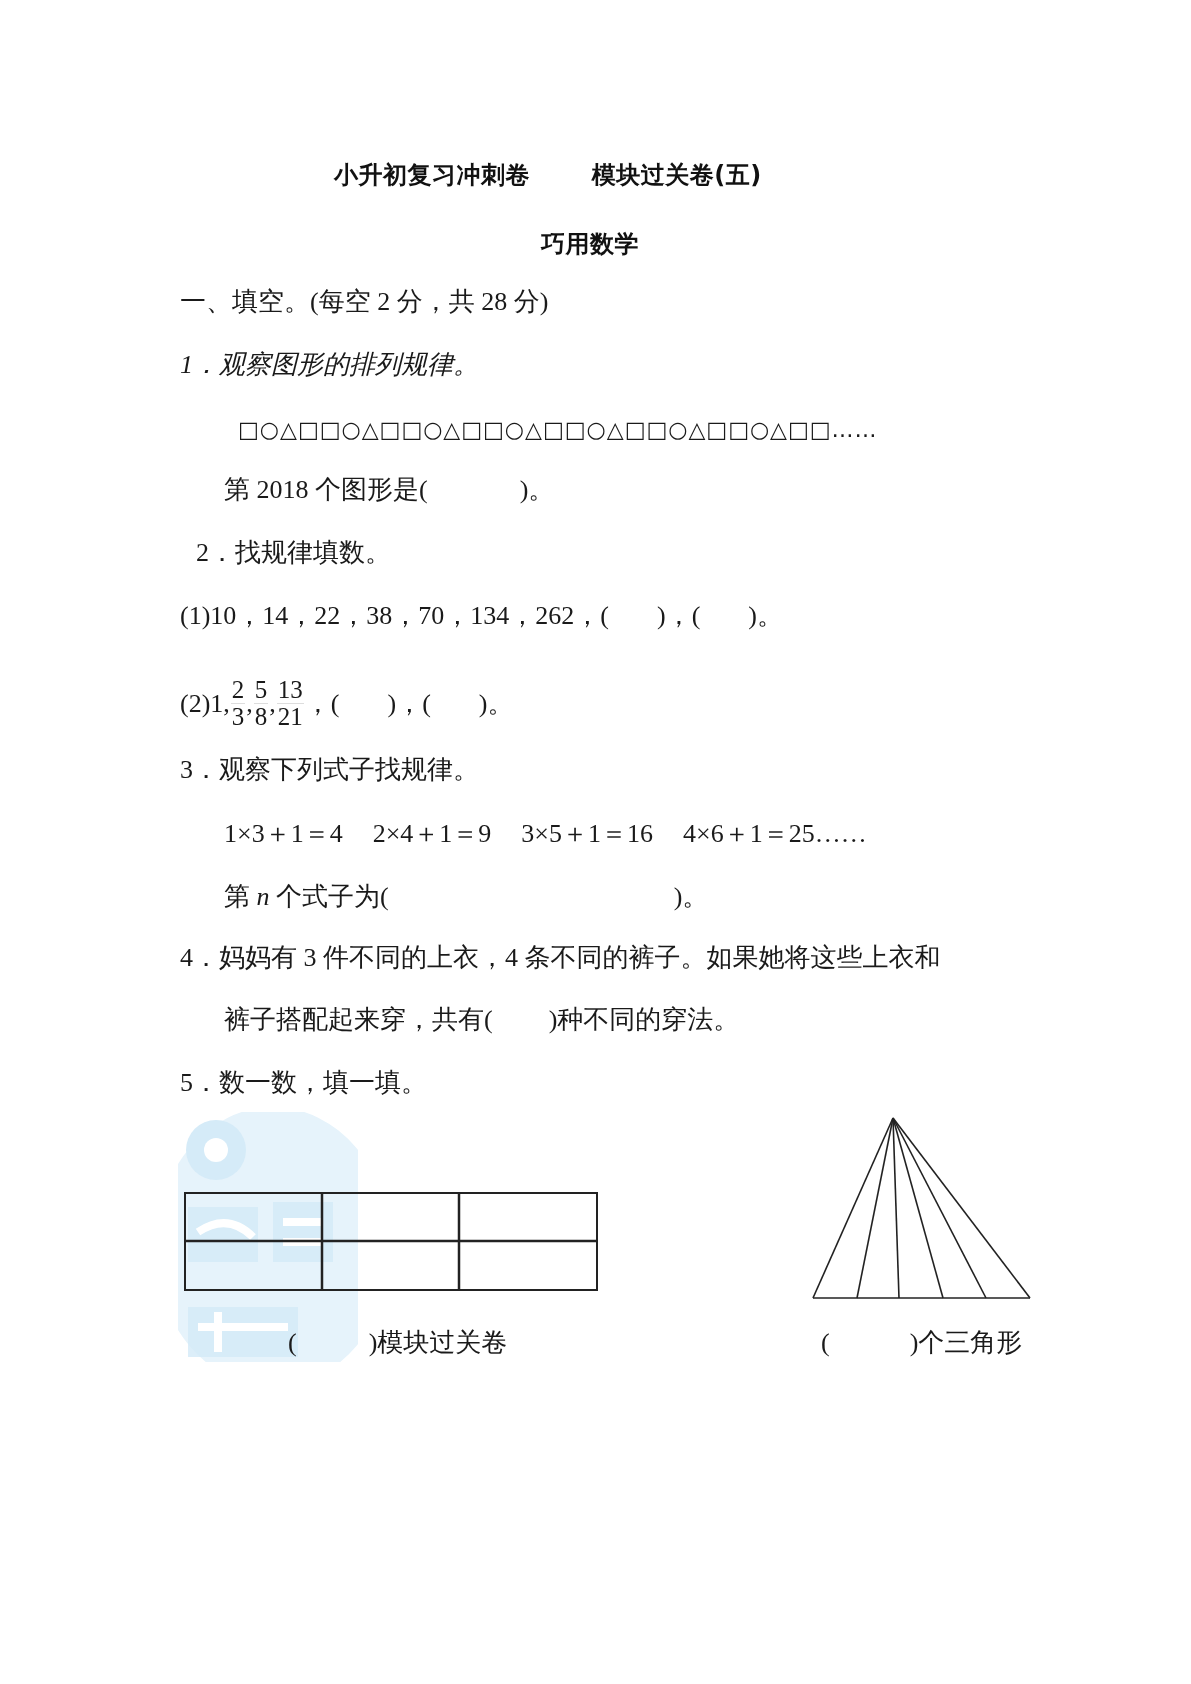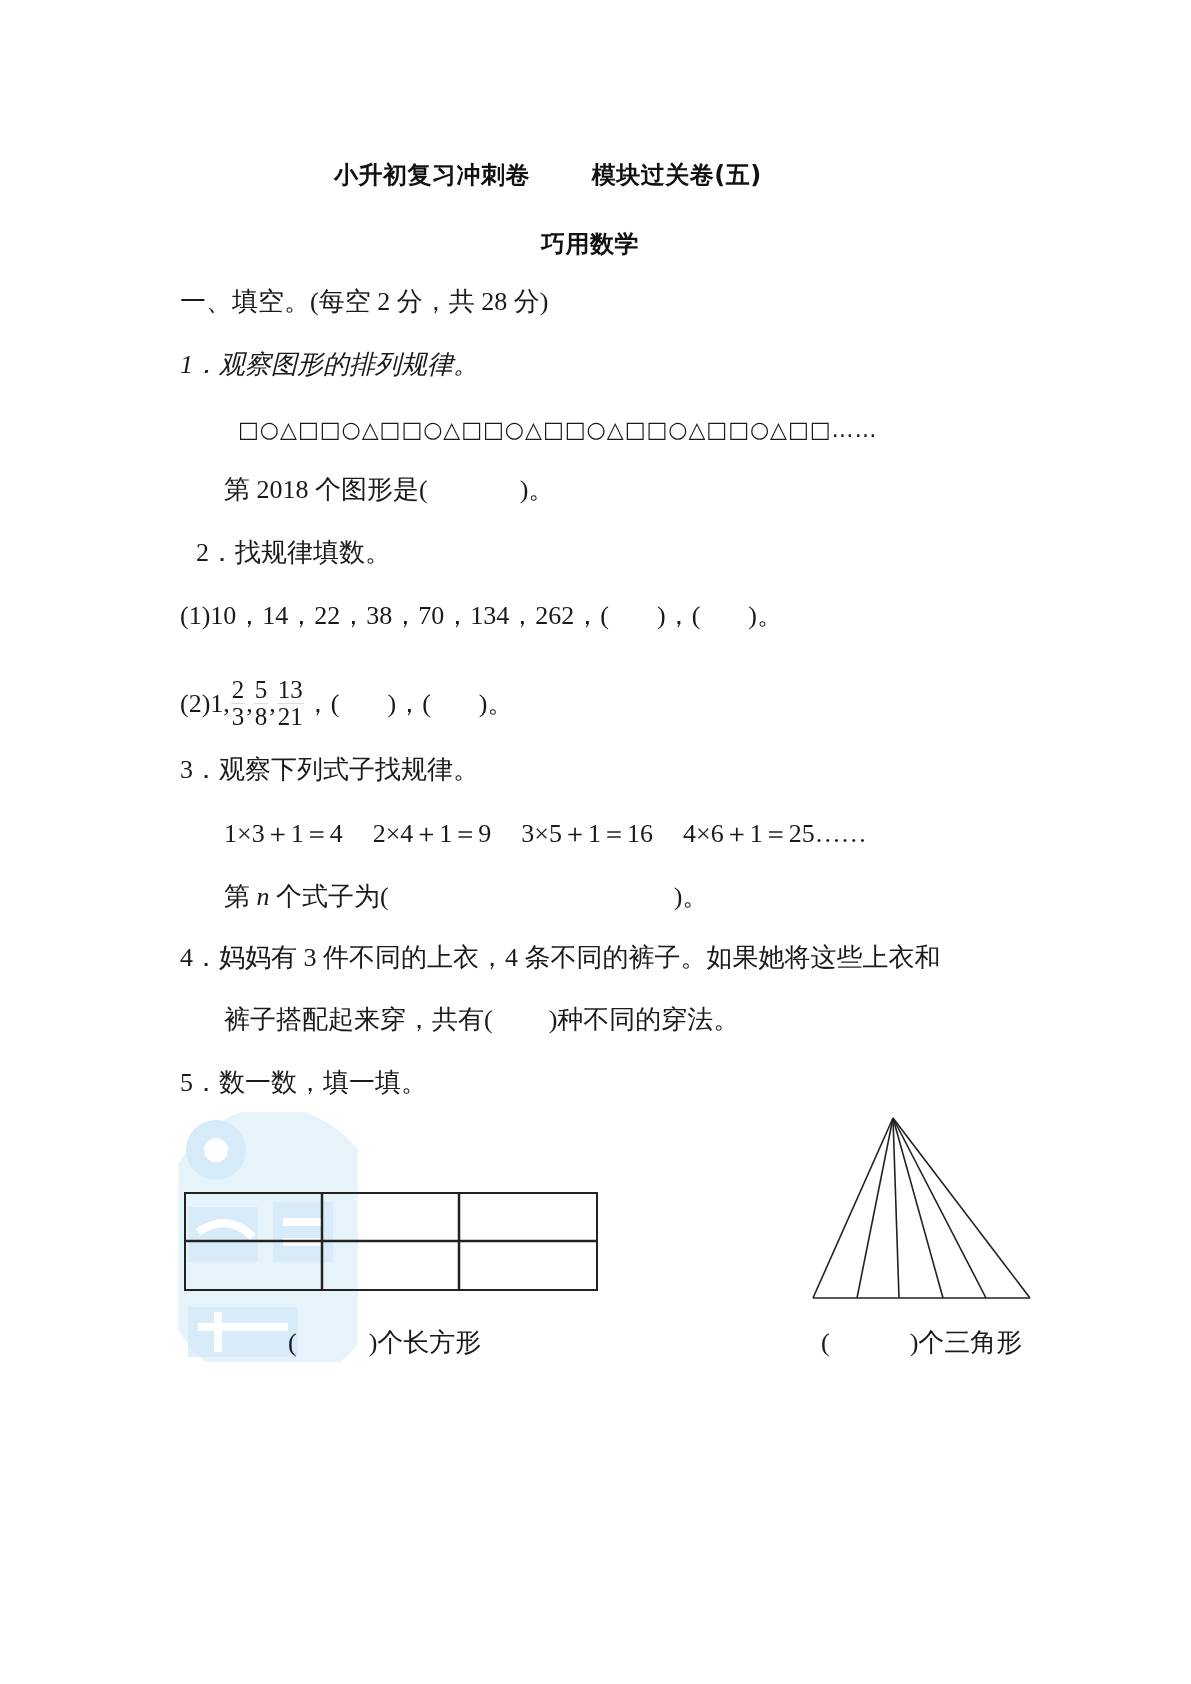--- a/index.html
+++ b/index.html
@@ -80,21 +80,21 @@
   </svg>
 </div>
 
 <svg class="abs" style="left:180px; top:1188px;" width="425" height="108" viewBox="0 0 425 108">
   <rect x="5" y="5" width="412" height="97" fill="none" stroke="#222" stroke-width="2"></rect>
   <line x1="5" y1="53" x2="417" y2="53" stroke="#222" stroke-width="2.5"></line>
   <line x1="142" y1="5" x2="142" y2="102" stroke="#222" stroke-width="2.5"></line>
   <line x1="279" y1="5" x2="279" y2="102" stroke="#222" stroke-width="2.5"></line>
 </svg>
 <div class="abs line" style="left:288px; top:1328px;">
-  <span>(</span><span class="blank" style="width:72px;"></span><span>)个长方形</span>
+  <span>(</span><span class="blank" style="width:72px;"></span><span>)模块过关卷</span>
 </div>
 
 <svg class="abs" style="left:805px; top:1112px;" width="232" height="194" viewBox="0 0 232 194">
   <g stroke="#222" stroke-width="1.6" fill="none">
     <line x1="8" y1="186" x2="225" y2="186"></line>
     <line x1="88" y1="6" x2="8" y2="186"></line>
     <line x1="88" y1="6" x2="52" y2="186"></line>
     <line x1="88" y1="6" x2="94" y2="186"></line>
     <line x1="88" y1="6" x2="138" y2="186"></line>
     <line x1="88" y1="6" x2="181" y2="186"></line>

